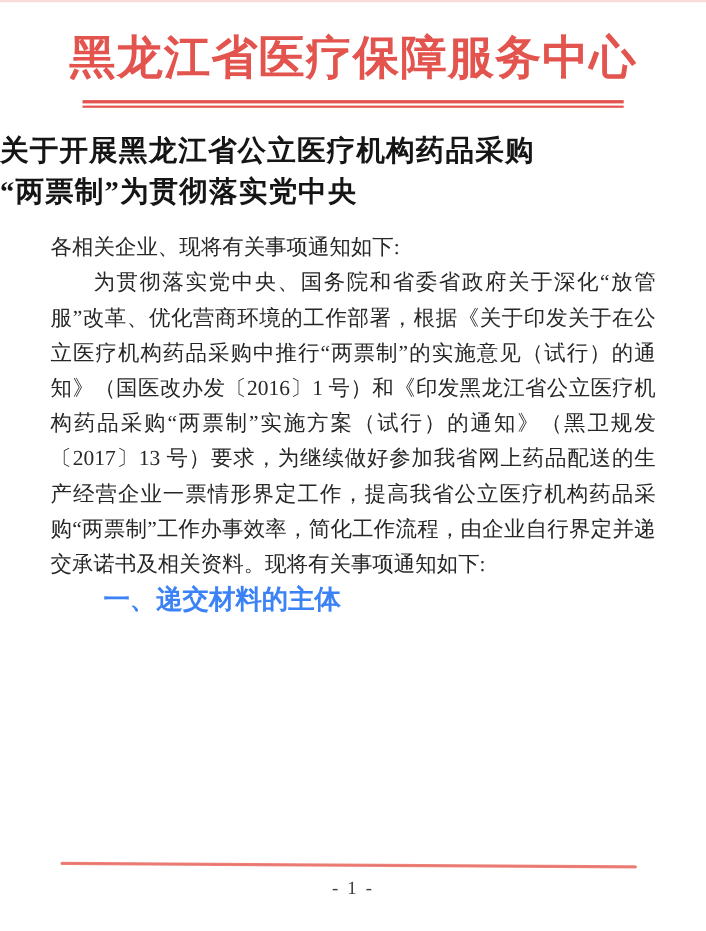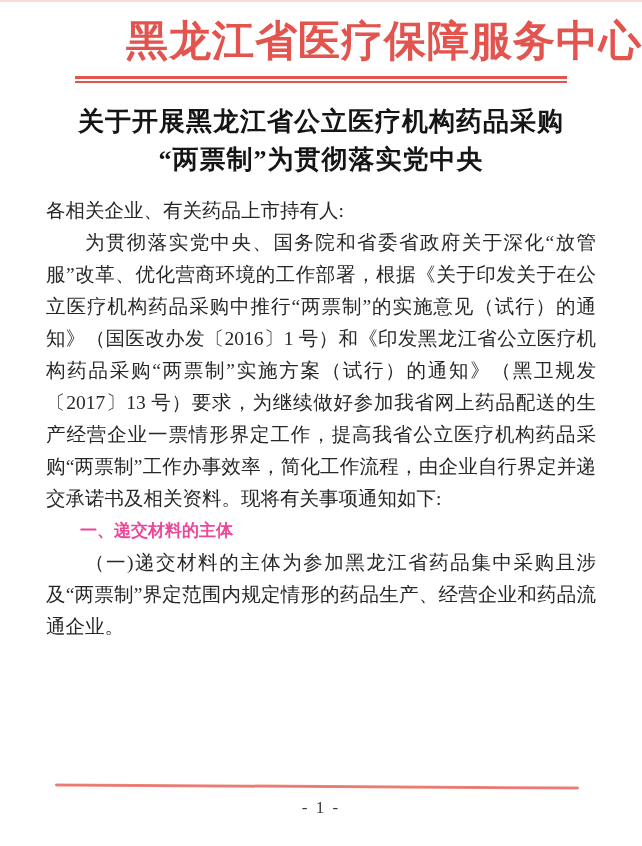--- a/index.html
+++ b/index.html
@@ -17,40 +17,39 @@
   }
   
   .scan-edge-top {
     position: absolute;
     top: 0; left: 0;
     width: 100%; height: 2px;
     background: #f6cdc9;
     opacity: .7;
   }
   .letterhead {
-    margin: 0;
+    margin: 12px;
     padding-top: 17px;
-    text-align: right;
+    text-align: center;
     font-size: 42px;
     line-height: 1.18;
     font-weight: 700;
     letter-spacing: 1px;
     color: var(--letterhead-red, #e3544e);
     font-family: "Liberation Serif", "DejaVu Serif", serif;
   }
   .double-rule {
     width: 492px;
     height: 2px;
     margin: 9px auto 0 auto;
     border-top: 3px solid var(--letterhead-red, #e3544e);
     border-bottom: 2px solid var(--letterhead-red, #e3544e);
   }
   .doc-title {
     margin: 20px 0 0 0;
-    text-align: center;
     font-size: 26px;
     line-height: 38px;
     font-weight: 700;
     color: #151515;
     letter-spacing: 1px;
   }
   .doc-title span { display: block; }
   .body-text {
     margin: 16px 46px 0 46px;
     width: 550px;
@@ -58,23 +57,23 @@
     line-height: 32px;
     color: var(--text-black, #272727);
     text-align: justify;
     text-align-last: left;
   }
   .body-text p { margin: 0; }
   .para-indent { text-indent: 2em; }
   .section-heading {
     text-indent: 2em;
     font-weight: 700;
-    color: #ec4899;
+    color: #3b82f6;
     font-family: "Liberation Sans", "DejaVu Sans", sans-serif;
-    font-size: 17px;
+    font-size: 24px;
   }
   .footer-rule {
     position: absolute;
     top: 785px;
     left: 55px;
     width: 524px;
     height: 3px;
     background: linear-gradient(to bottom, #ef8d85, var(--footer-rule-red, #e8736b), #ef8d85);
     transform: rotate(0.35deg);
     border-radius: 2px;
@@ -101,24 +100,23 @@
     <h1 class="letterhead">黑龙江省医疗保障服务中心</h1>
     <div class="double-rule"></div>
   </header>
 
   <h2 class="doc-title">
     <span>关于开展黑龙江省公立医疗机构药品采购</span>
     <span>“两票制”为贯彻落实党中央</span>
   </h2>
 
   <main class="body-text">
-    <p class="salutation">各相关企业、有关药品上市持有人:</p>
+    <p class="salutation">各相关企业、现将有关事项通知如下:</p>
     <p class="para-indent">为贯彻落实党中央、国务院和省委省政府关于深化“放管服”改革、优化营商环境的工作部署，根据《关于印发关于在公立医疗机构药品采购中推行“两票制”的实施意见（试行）的通知》（国医改办发〔2016〕1 号）和《印发黑龙江省公立医疗机构药品采购“两票制”实施方案（试行）的通知》（黑卫规发〔2017〕13 号）要求，为继续做好参加我省网上药品配送的生产经营企业一票情形界定工作，提高我省公立医疗机构药品采购“两票制”工作办事效率，简化工作流程，由企业自行界定并递交承诺书及相关资料。现将有关事项通知如下:</p>
     <p class="section-heading">一、递交材料的主体</p>
-    <p class="para-indent">（一)递交材料的主体为参加黑龙江省药品集中采购且涉及“两票制”界定范围内规定情形的药品生产、经营企业和药品流通企业。</p>
   </main>
 
   <footer>
     <div class="footer-rule"></div>
     <div class="page-number">- 1 -</div>
   </footer>
 
 </div>
 
 </body></html>

